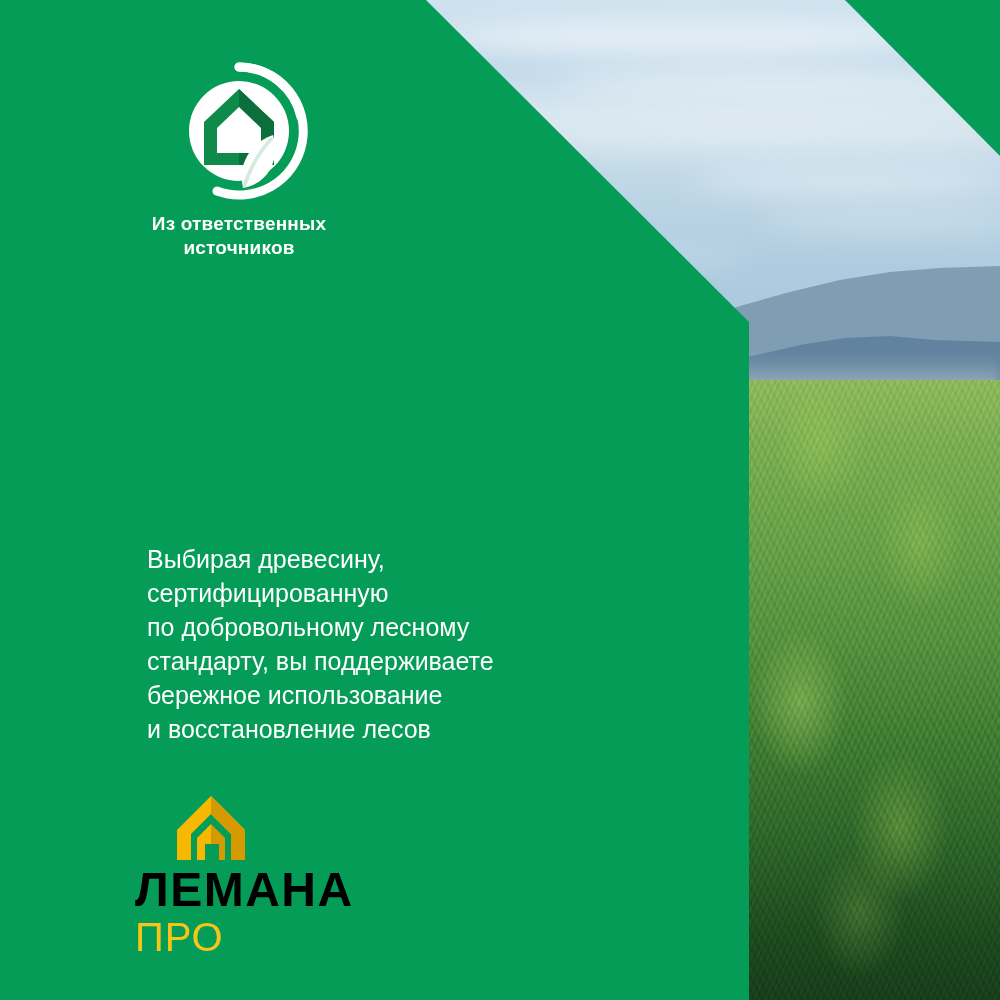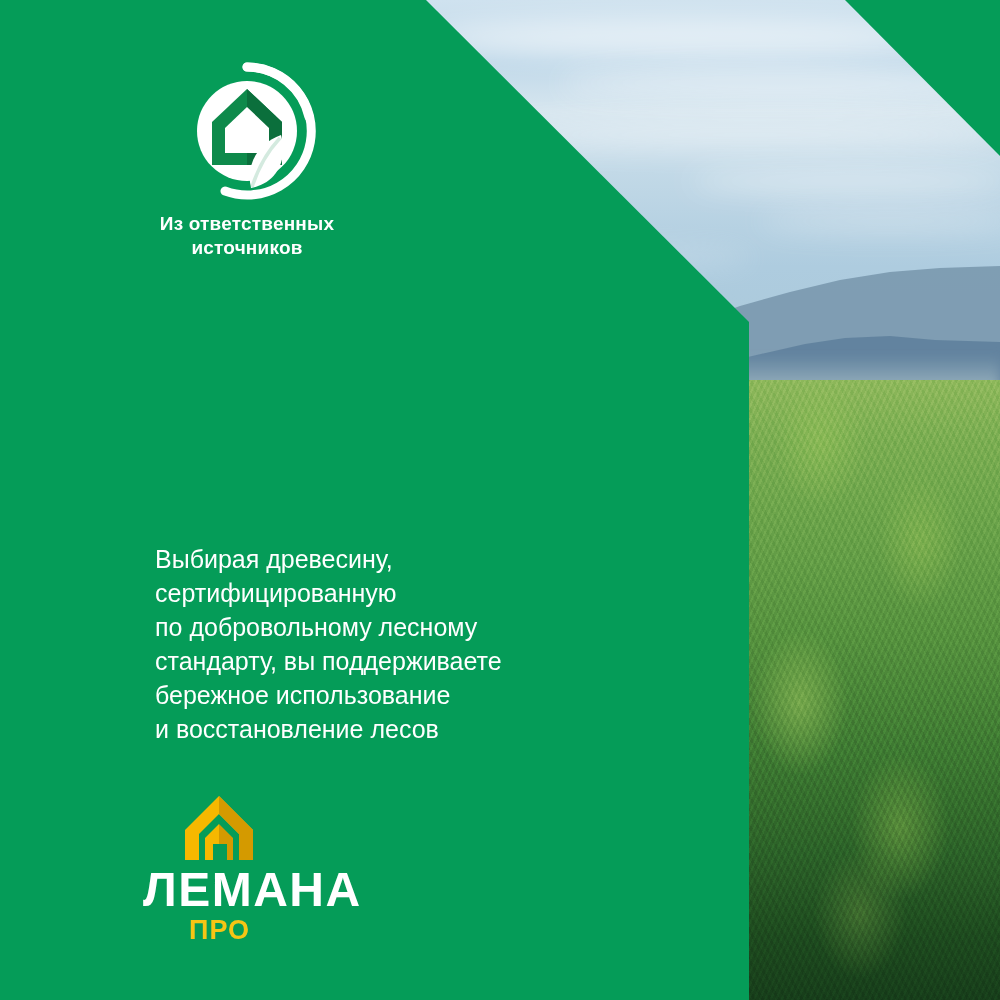--- a/index.html
+++ b/index.html
@@ -134,21 +134,21 @@
   .green-corner {
     position: absolute;
     inset: 0;
     background: #059c58;
     clip-path: polygon(845px 0, 1000px 0, 1000px 156px);
   }
 
   
   .content {
     position: absolute;
-    left: 12px; top: 0;
+    left: 4px; top: 0;
     width: 749px;
     height: 1000px;
   }
 
   
   .badge {
     position: absolute;
     left: 130px;
     top: 62px;
     width: 210px;
@@ -203,32 +203,31 @@
     top: 794px;
   }
   .brand-house {
     display: block;
     margin-left: 40px;
     width: 72px;
     height: 68px;
   }
   .brand-name {
     margin-top: 4px;
-    color: #ffffff;
+    color: #000000;
     font-size: 48px;
     font-weight: bold;
     letter-spacing: 1.5px;
     line-height: 1;
   }
   .brand-sub {
     margin-top: 3px;
-    margin-left: 46px;
     color: #f6c515;
-    font-size: 27px;
-    font-weight: bold;
+    font-size: 40px;
+    font-weight: normal;
     letter-spacing: 1px;
     line-height: 1;
   }
 </style>
 </head>
 <body>
 
 <div id="poster">
 
   <div class="photo">

